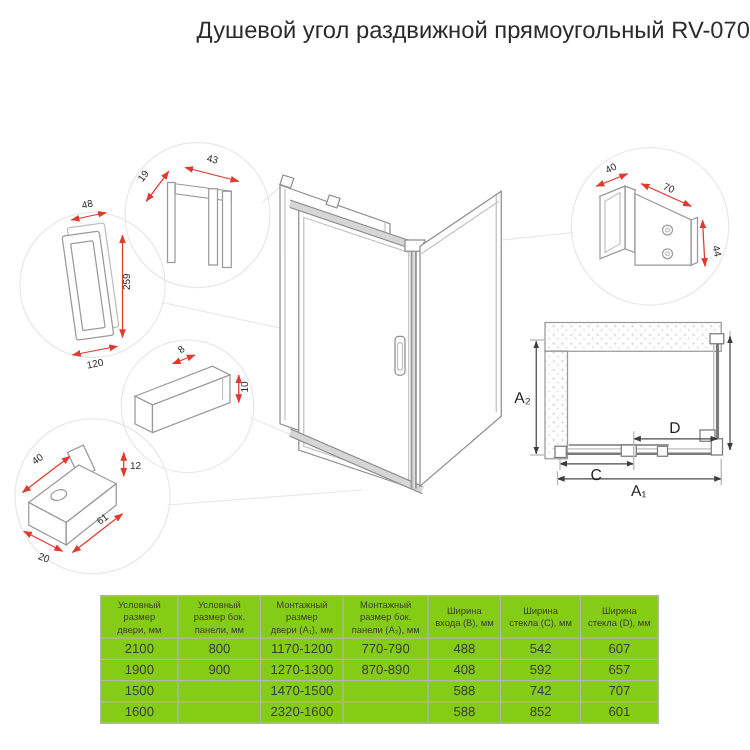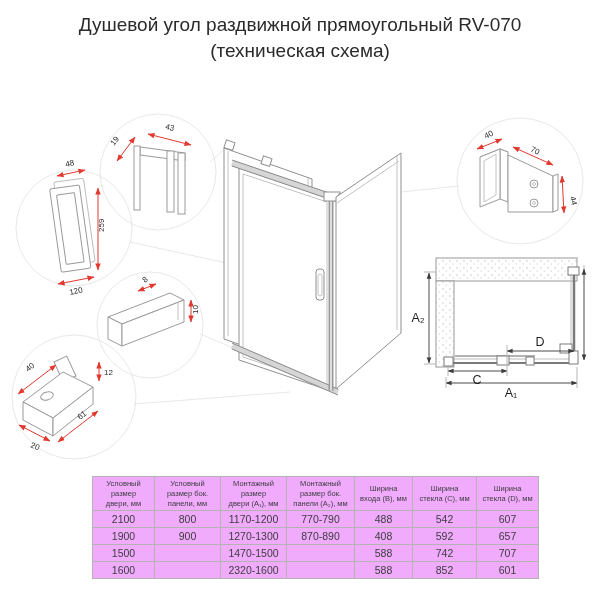--- a/index.html
+++ b/index.html
@@ -2,46 +2,45 @@
 <html><head>
 <meta charset="utf-8">
 <style>
   html,body { margin:0; padding:0; }
   body {
     width:600px; height:600px; background:#ffffff; position:relative;
     overflow:hidden; font-family:"Liberation Sans", "DejaVu Sans", sans-serif;
     color:#2e2e2e;
   }
   .title {
-    position:absolute; top:12px; left:0; width:600px; text-align:center;
+    position:absolute; top:12px; left:0; width:600px; text-align:right;
     font-size:19px; line-height:1.35; font-weight:400; color:#2b2b2b;
   }
   svg.diagram { position:absolute; top:86px; left:0; }
   .dim-num { font-size:8px; fill:#2b2b2b; }
   .plan-label { font-size:12.5px; fill:#1f1f1f; }
   table.size-table {
-    position:absolute; top:476px; left:92px; border-collapse:collapse;
-    table-layout:fixed; background:#f0abfc;
+    position:absolute; top:476px; left:80px; border-collapse:collapse;
+    table-layout:fixed; background:#84cc16;
   }
   .size-table th, .size-table td {
     border:1px solid #b3b3b3; text-align:center; vertical-align:middle;
     color:#3c3c3c; overflow:hidden;
   }
   .size-table th {
     font-weight:400; font-size:7.5px; line-height:1.3; white-space:pre-line;
     padding:2px 1px; height:26px;
   }
   .size-table td { font-size:10.5px; height:16px; padding:0 1px; }
 </style>
 </head>
 <body>
 
 <div class="title">
   <div>Душевой угол раздвижной прямоугольный RV-070</div>
-  <div>(техническая схема)</div>
 </div>
 
 <svg class="diagram" width="600" height="388" viewBox="0 86 600 388">
   <defs>
     <marker id="mr" viewBox="0 0 8 8" refX="7.5" refY="4" markerWidth="7" markerHeight="7" orient="auto-start-reverse">
       <path d="M0,0.9 L8,4 L0,7.1 Z" fill="#e2382e"></path>
     </marker>
     <marker id="mb" viewBox="0 0 8 8" refX="7.5" refY="4" markerWidth="6" markerHeight="6" orient="auto-start-reverse">
       <path d="M0,0.9 L8,4 L0,7.1 Z" fill="#3c3c3c"></path>
     </marker>

